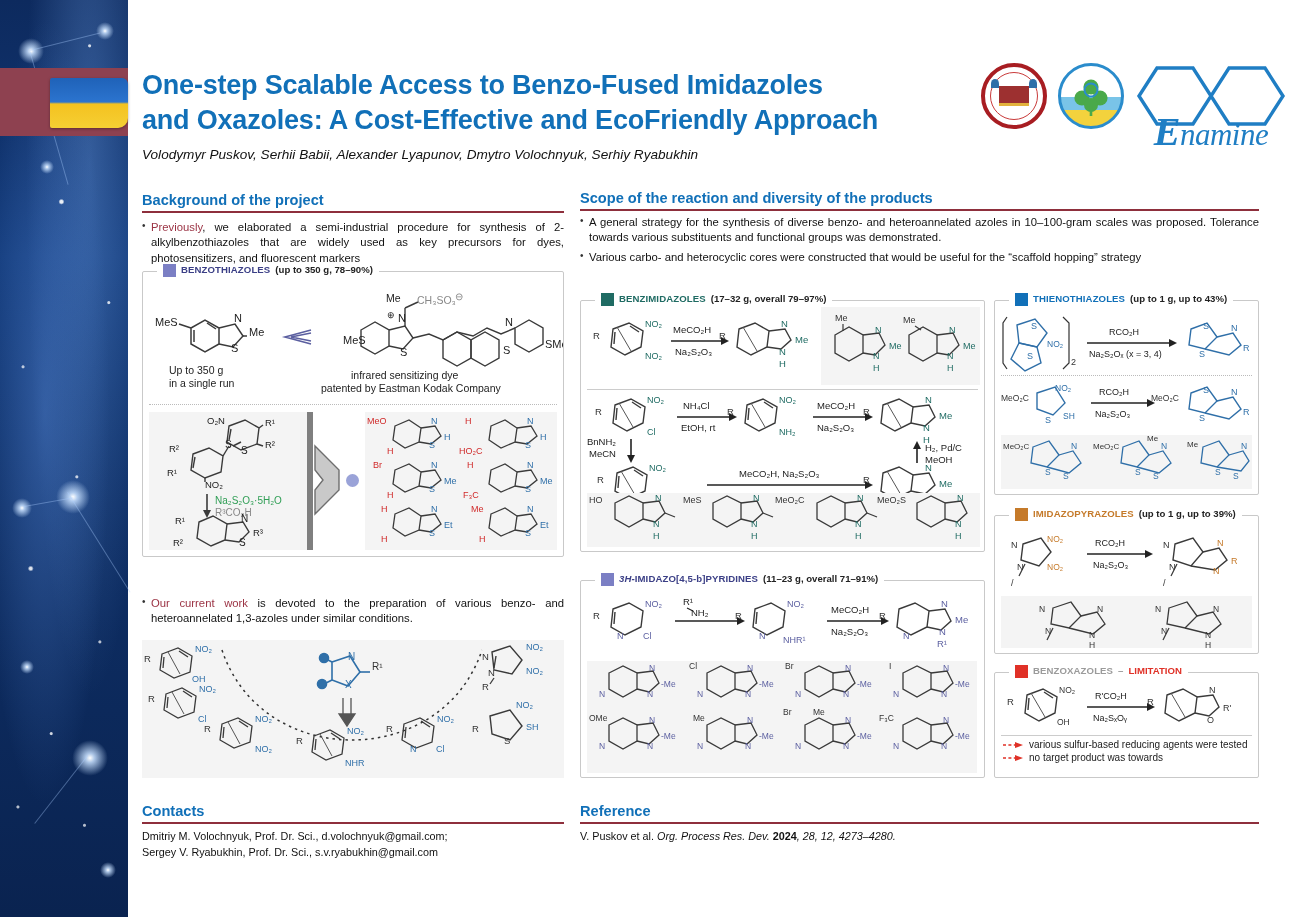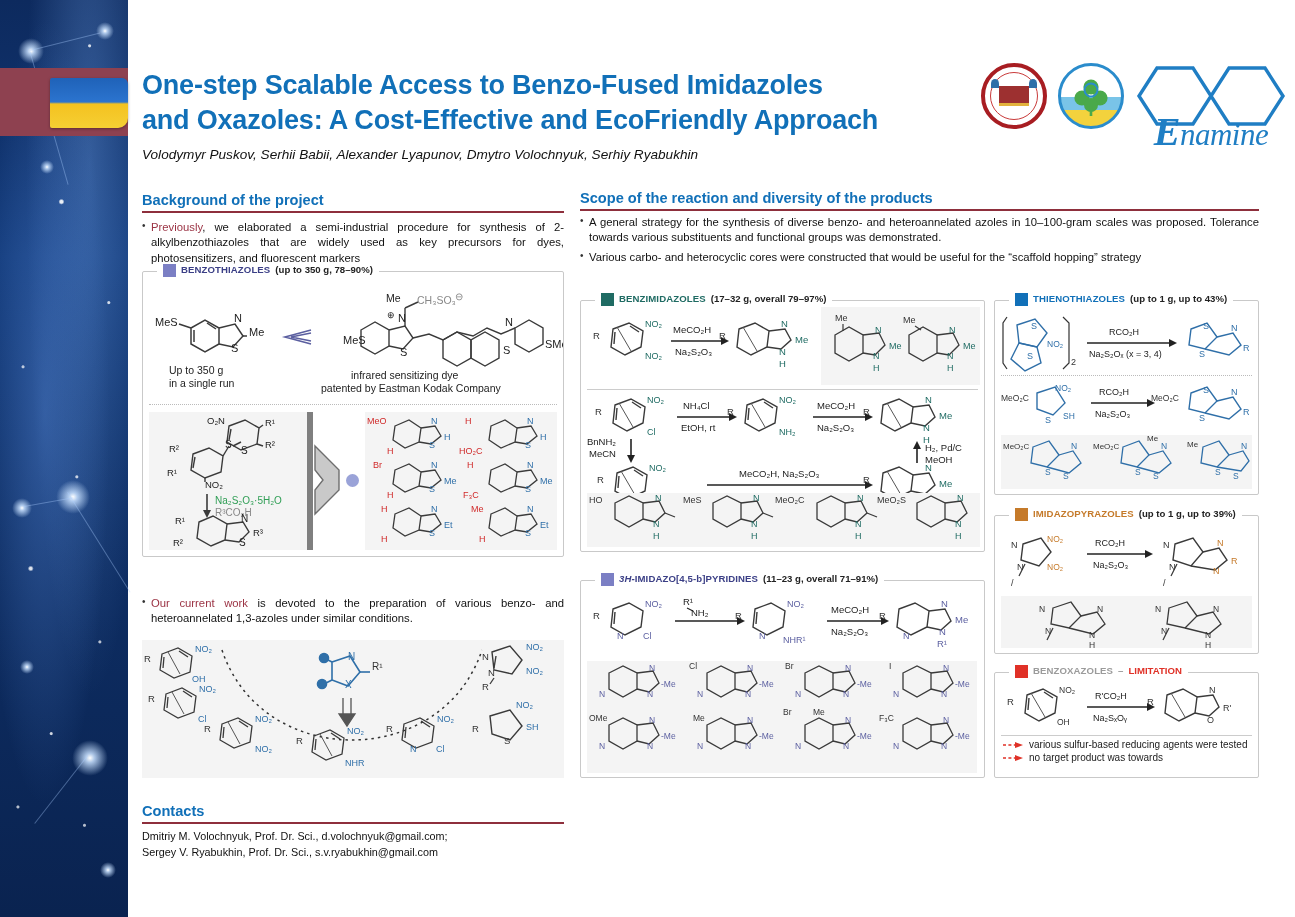--- a/index.html
+++ b/index.html
@@ -893,14 +893,20 @@
   </div>
 
   <div class="col-left" style="top:803px;">
     <div class="section-head">Contacts</div>
     <div class="foot-text">
       <div>Dmitriy M. Volochnyuk, Prof. Dr. Sci., d.volochnyuk@gmail.com;</div>
       <div>Sergey V. Ryabukhin, Prof. Dr. Sci., s.v.ryabukhin@gmail.com</div>
     </div>
   </div>
 
+  <div class="col-mid" style="top:803px; width:679px;">
+    <div class="section-head">Reference</div>
+    <div class="foot-text">
+      <span>V. Puskov et al. </span><i>Org. Process Res. Dev.</i><b> 2024</b><i>, 28, 12, 4273–4280.</i>
+    </div>
+  </div>
 
 </div>
 
 </body></html>

